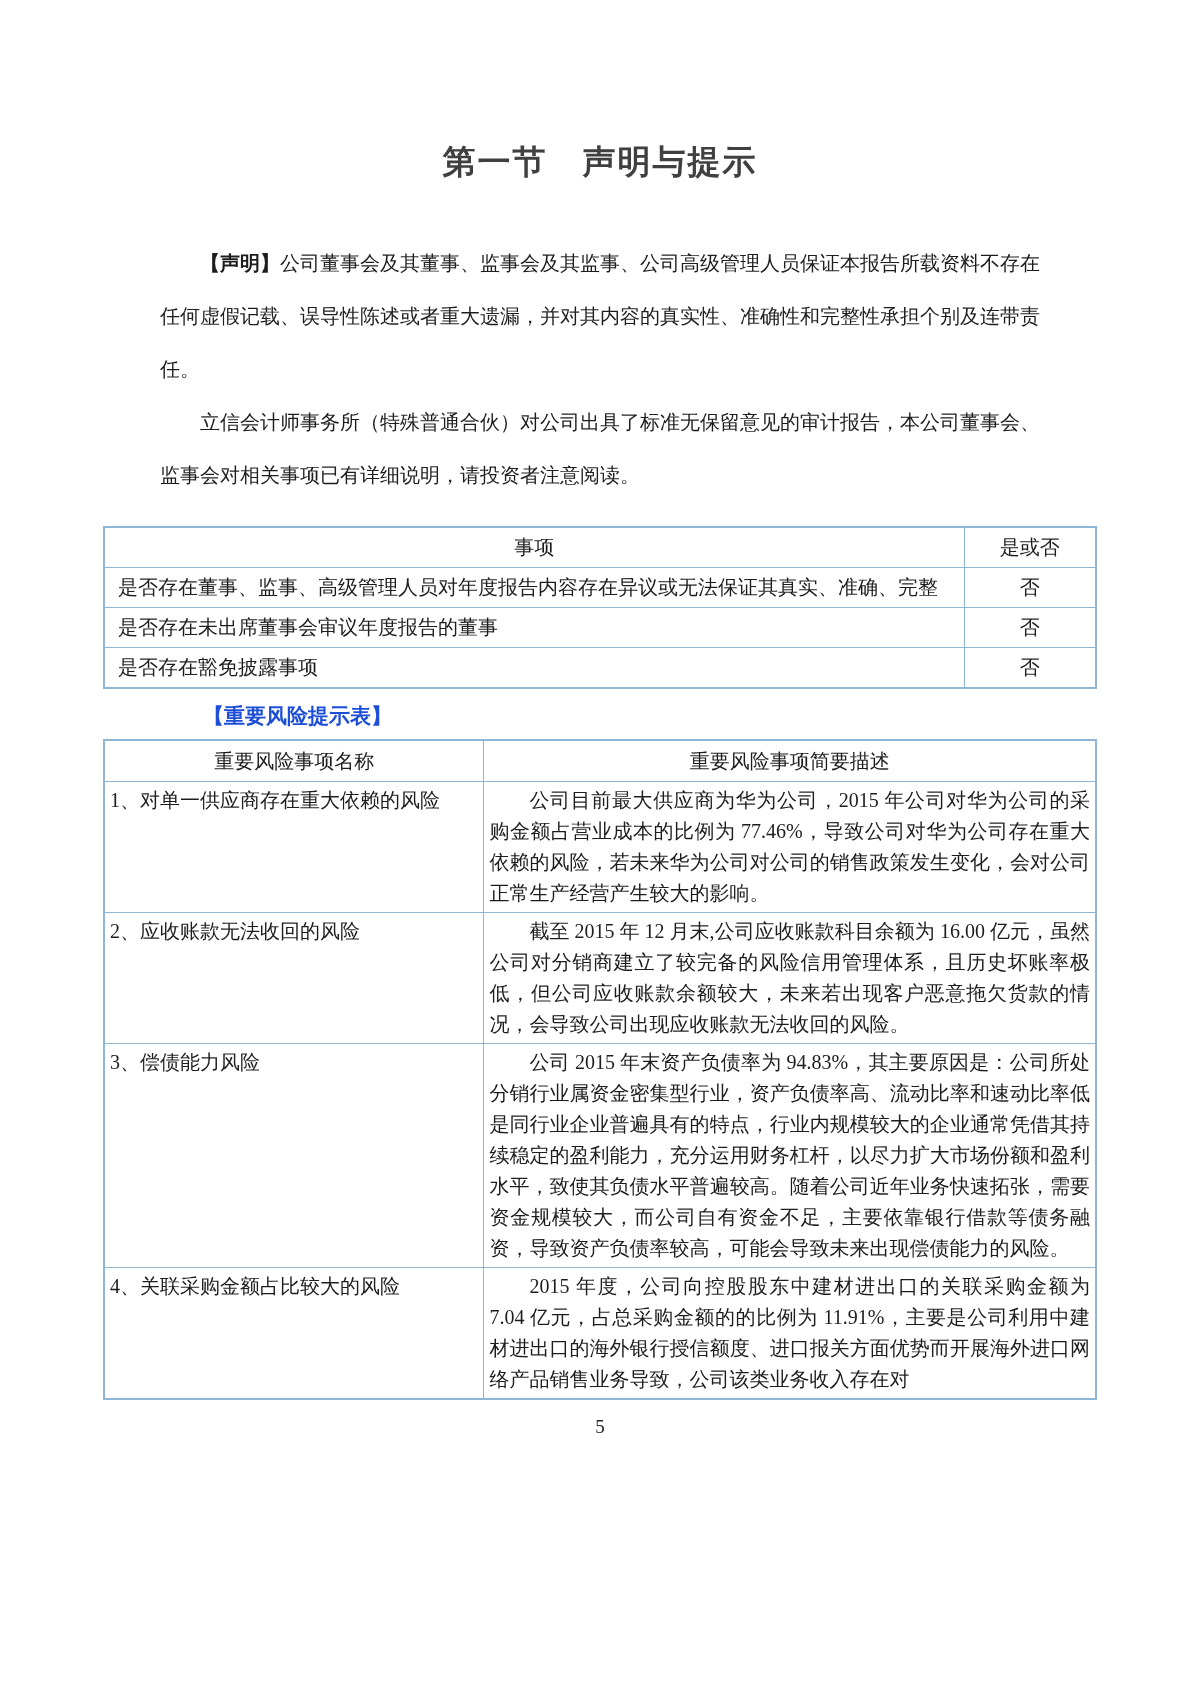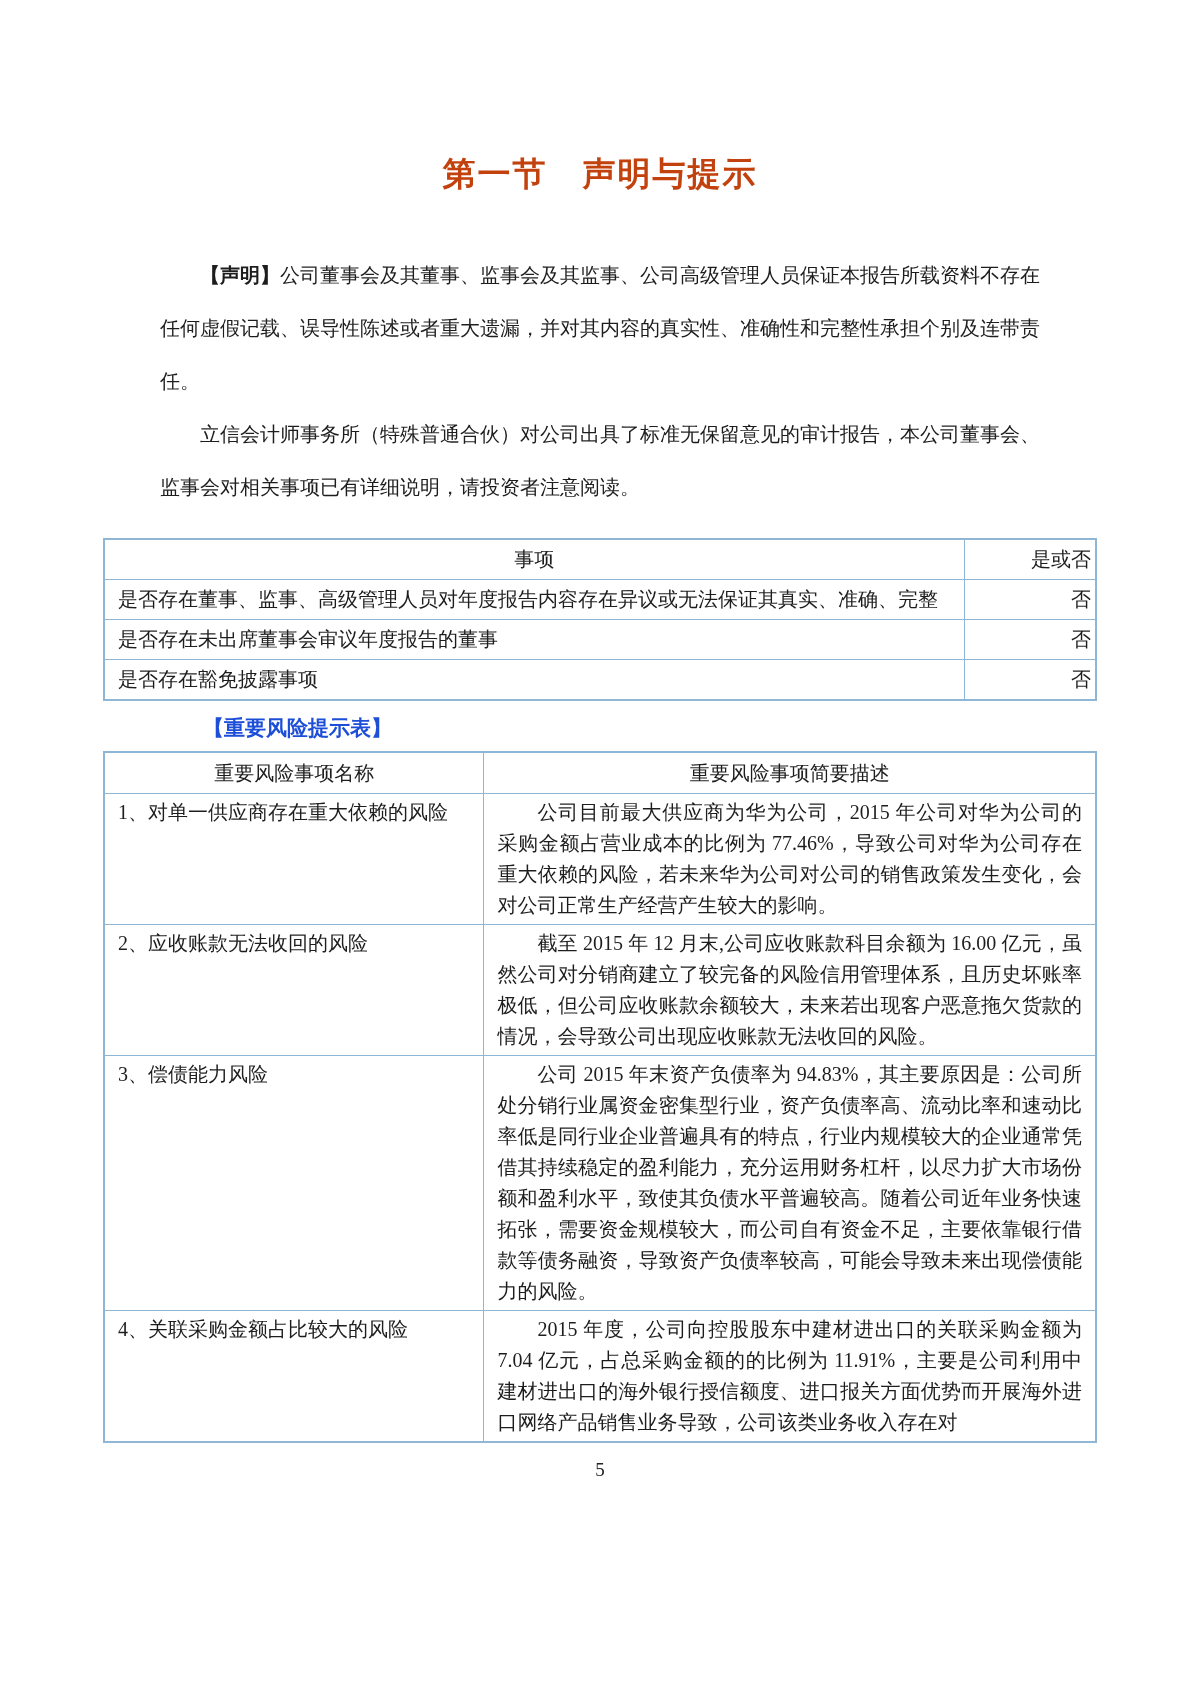--- a/index.html
+++ b/index.html
@@ -5,57 +5,57 @@
   :root { --tb:#8fb6d5; --ink:#1d1d1d; }
   html,body { margin:0; padding:0; }
   body {
     width:1200px; height:1697px; background:#ffffff;
     font-family:"Liberation Serif","DejaVu Serif",serif;
     color:var(--ink);
   }
   .page { width:994px; margin:0 auto; position:relative; }
 
   .doc-title {
-    margin:16px; padding-top:136px;
+    margin:4px; padding-top:136px;
     text-align:center;
     font-family:"Liberation Sans","DejaVu Sans",sans-serif;
     font-weight:700; font-size:33px; letter-spacing:2px;
-    color:#c2410c;
+    color:#404040;
   }
 
   .decl { margin:52px 57px 0 57px; font-size:20px; line-height:53px; text-align:justify; }
   .decl p { margin:0; text-indent:2em; }
   .decl .b { font-weight:700; }
 
   table { width:100%; border-collapse:collapse; table-layout:fixed; }
   .t1 { margin-top:24px; border:2px solid var(--tb); }
   .t1 th, .t1 td {
     border:1px solid var(--tb);
     font-size:20px; font-weight:normal;
     height:39px; padding:0 13px; overflow:hidden; white-space:nowrap;
   }
   .t1 th { text-align:center; }
   .t1 td.item { text-align:left; }
-  .t1 td.ans, .t1 th.ans { text-align:right; padding:0 4px; }
+  .t1 td.ans, .t1 th.ans { text-align:center; padding:0 4px; }
 
   .risk-heading {
     margin:13px 0 9px 100px;
     font-family:"Liberation Sans","DejaVu Sans",sans-serif;
     font-weight:700; font-size:21px; color:#1d4ed8;
   }
 
   .t2 { border:2px solid var(--tb); }
   .t2 th {
     border:1px solid var(--tb);
     font-size:20px; font-weight:normal; text-align:center; height:38px;
   }
   .t2 td {
     border:1px solid var(--tb);
     vertical-align:top; font-size:20px; line-height:31px;
-    padding:3px 13px;
+    padding:3px 5px;
   }
   .t2 td.name { text-align:left; }
   .t2 td.desc { text-align:justify; text-indent:2em; }
 
   .pageno { margin-top:16px; text-align:center; font-size:19px; color:#222; }
 </style>
 </head>
 <body>
 
 <div class="page">

